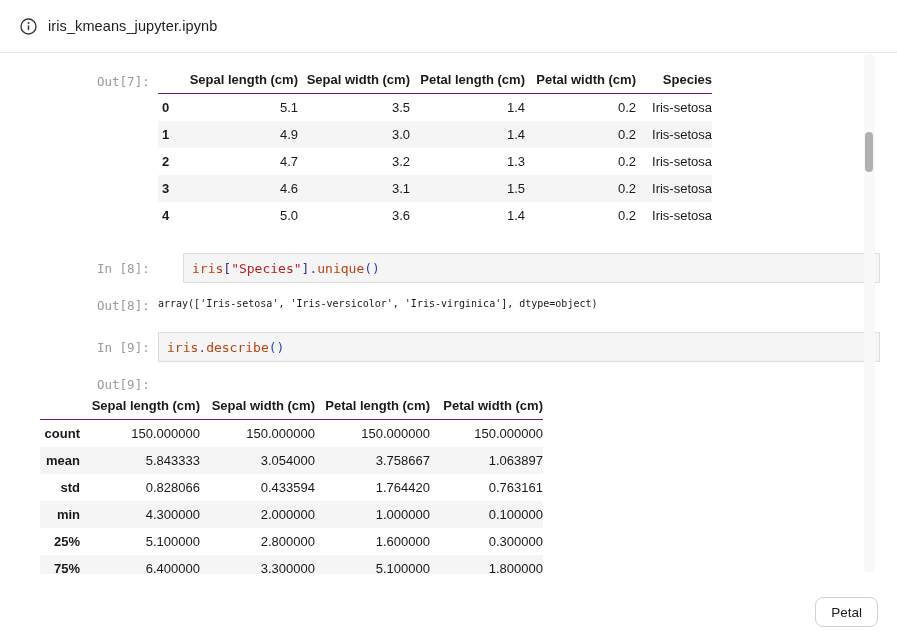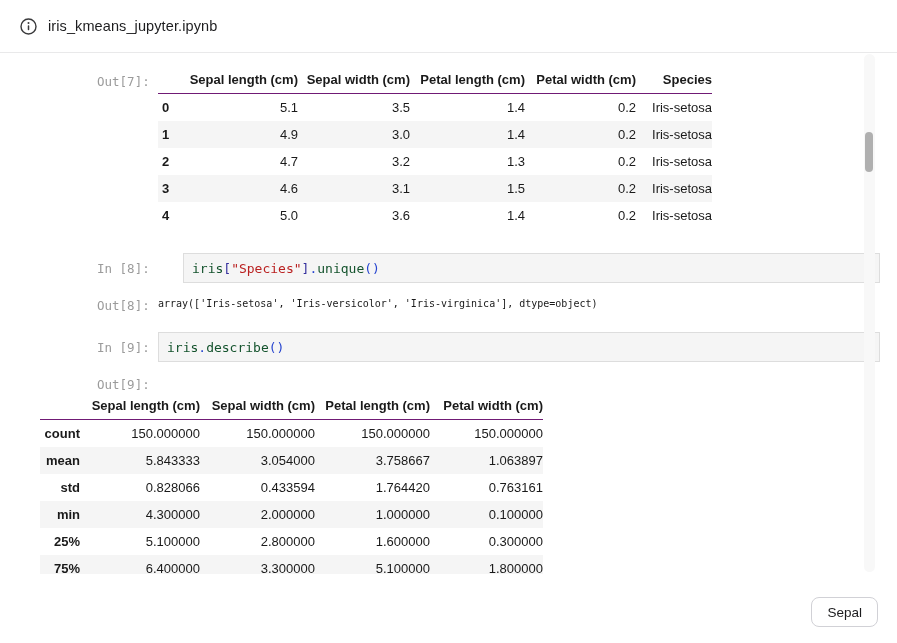--- a/index.html
+++ b/index.html
@@ -20,21 +20,21 @@
 
   .cell-out7{margin-top:13px;}
   .cell-in8{margin-top:24px;gap:25px;}
   .cell-out8{margin-top:7px;}
   .cell-in9{margin-top:19px;}
   .cell-out9{margin-top:7px;flex-direction:column;}
 
   
   .codebox{background:#f5f5f5;border:1px solid #dddddd;margin-right:57px;padding:5px 8px;box-sizing:border-box;}
   .codebox code{font-family:"DejaVu Sans Mono","Liberation Mono",monospace;font-size:13px;line-height:16px;white-space:pre;}
-  .tok-plain{color:#14532d;}
+  .tok-plain{color:#c2410c;}
   .tok-bracket{color:#342f9d;}
   .tok-string{color:#ba2121;}
   .tok-op{color:#2745cf;}
   .tok-paren{color:#2745cf;}
 
   
   .outtext{font-family:"DejaVu Sans Mono","Liberation Mono",monospace;font-size:10px;color:#191919;padding-top:8px;white-space:pre;}
 
   
   table.df{border-collapse:collapse;font-size:13px;color:#1a1a1a;table-layout:fixed;}
@@ -224,15 +224,15 @@
           </table>
       </div>
     </section>
 
   </div>
 
   <div class="scroll-track">
     <div class="scroll-thumb"></div>
   </div>
 
-  <button class="close-btn">Sepal</button>
+  <button class="close-btn">Petal</button>
 
 </div>
 
 </body></html>

